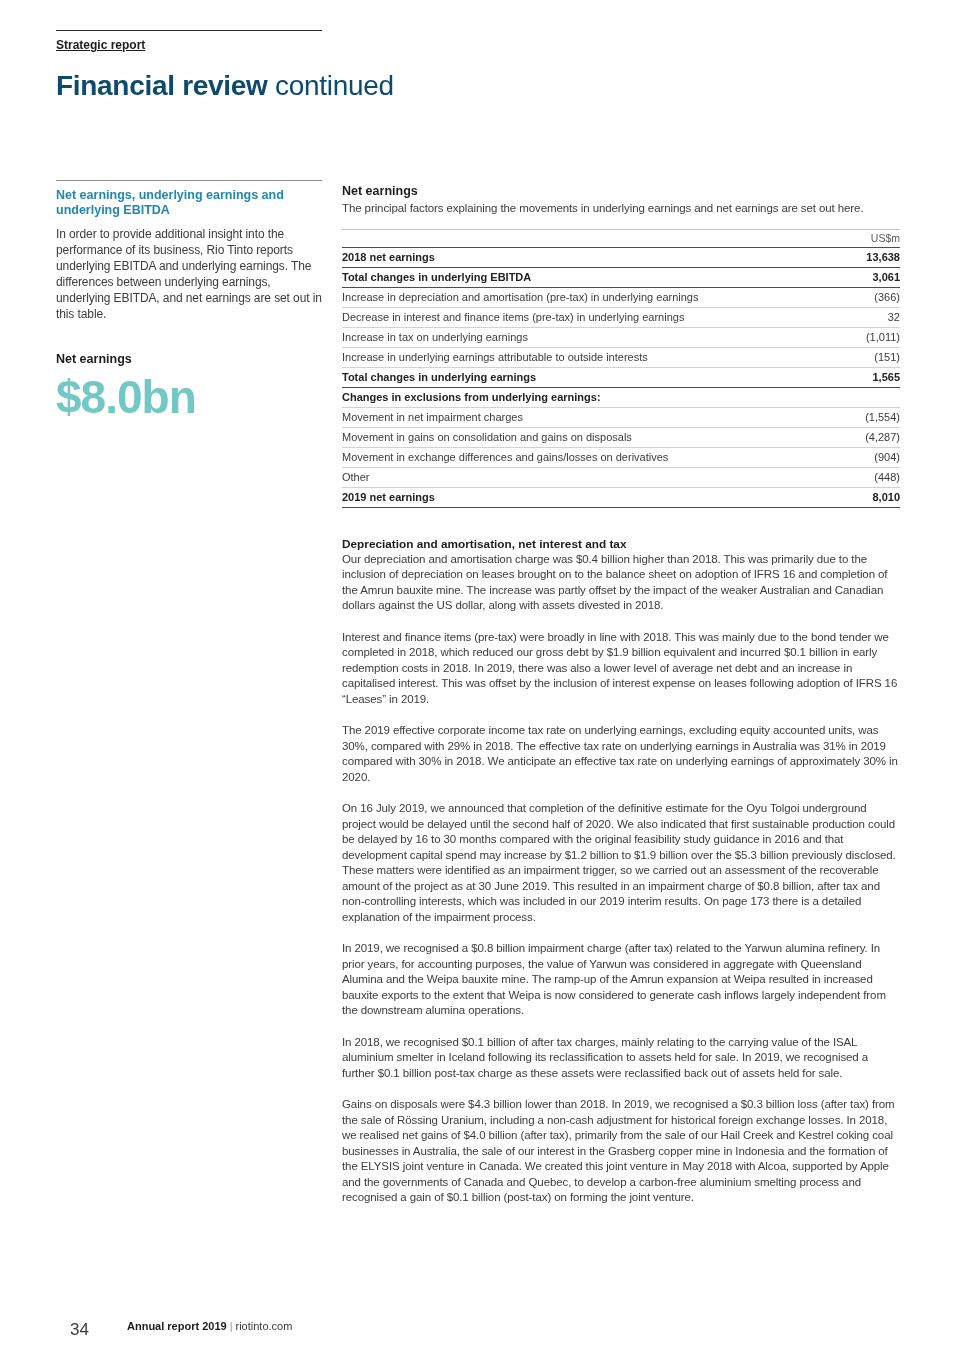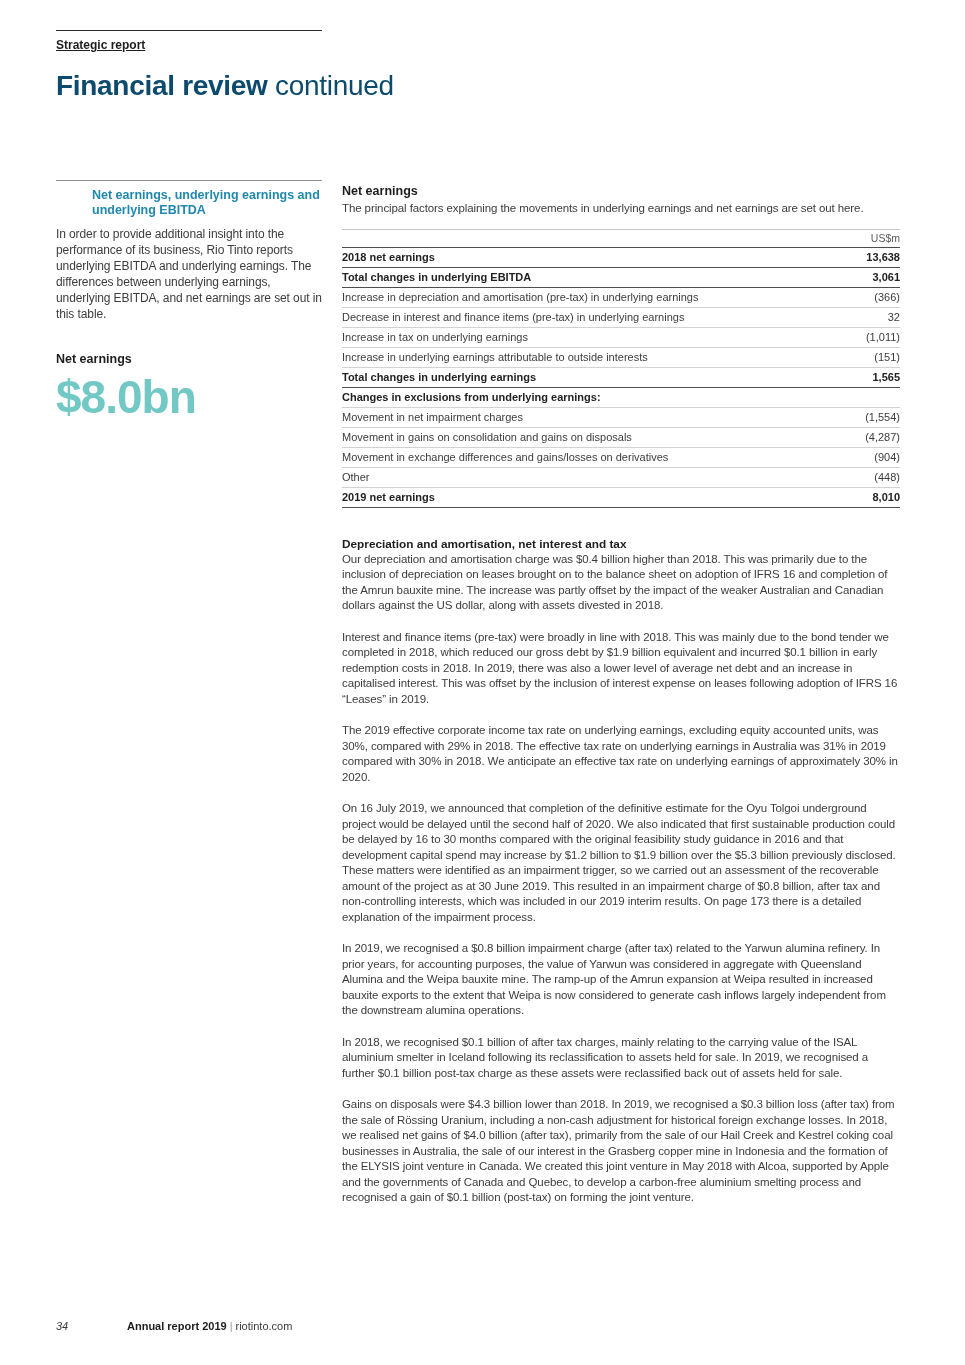--- a/index.html
+++ b/index.html
@@ -16,21 +16,21 @@
   
   .kicker-rule { position:absolute; left:56px; top:30px; width:266px; height:1px; background:#2b2b2b; }
   .kicker { position:absolute; left:56px; top:38px; font-size:12px; font-weight:bold; color:#1e1e1e;text-decoration:underline; }
   .page-title { position:absolute; left:56px; top:70px; font-size:28px; color:#0c4a6e; letter-spacing:-0.3px; }
   .page-title .t-bold { font-weight:bold; }
   .page-title .t-light { font-weight:normal; }
 
   
   .sidebar { position:absolute; left:56px; top:180px; width:266px; }
   .sidebar-rule { height:1px; background:#8f8f8f; margin-bottom:7px; }
-  .sidebar-heading { color:#2088ae; font-weight:bold; font-size:12.5px; line-height:15px; margin-bottom:8px;margin-left:36px; }
+  .sidebar-heading { color:#2088ae; font-weight:bold; font-size:12.5px; line-height:15px; margin-bottom:8px; }
   .sidebar-body { font-size:12px; line-height:16px; color:#3c3c3c; letter-spacing:-0.1px; }
   .metric-label { margin-top:30px; font-weight:bold; font-size:12.5px; color:#1e1e1e; }
   .metric-value { margin-top:4px; font-size:46px; font-weight:bold; color:#72c8c4; letter-spacing:-1px; }
 
   
   .main { position:absolute; left:342px; top:183px; width:558px; }
   .main-heading { font-size:12.5px; font-weight:bold; color:#1e1e1e; line-height:16px; margin-bottom:2px; }
   .intro { font-size:11.5px; line-height:15.5px; letter-spacing:-0.1px; margin-bottom:12px; }
 
   table.net-table { width:100%; border-collapse:collapse; font-size:11px; color:#3c3c3c; }
@@ -40,21 +40,21 @@
       border-top:1px solid #c6c6c6; border-bottom:1px solid #4d4d4d; }
   table.net-table tr.bold td { font-weight:bold; color:#222; }
   table.net-table tr.strong td { border-bottom:1px solid #4d4d4d; }
 
   .section { margin-top:28px; }
   .section + .section { margin-top:0; }
   .section-heading { font-size:11.8px; font-weight:bold; color:#1e1e1e; line-height:16px; }
   .para { font-size:11.5px; line-height:15.5px; letter-spacing:-0.1px; margin-bottom:16px; color:#3c3c3c; }
 
   
-  .footer-page-num { position:absolute; left:56px; top:1320px; font-size:11px; color:#3c3c3c;font-style:italic; }
+  .footer-page-num { position:absolute; left:70px; top:1320px; font-size:17px; color:#3c3c3c; }
   .footer-meta { position:absolute; left:127px; top:1320px; font-size:11px; color:#3c3c3c; }
   .footer-meta .rpt { font-weight:bold; color:#1e1e1e; }
   .footer-meta .pipe { color:#9a9a9a; padding:0 3px; }
 </style>
 </head>
 <body>
 
 <div class="page">
 
   <div class="kicker-rule"></div>

